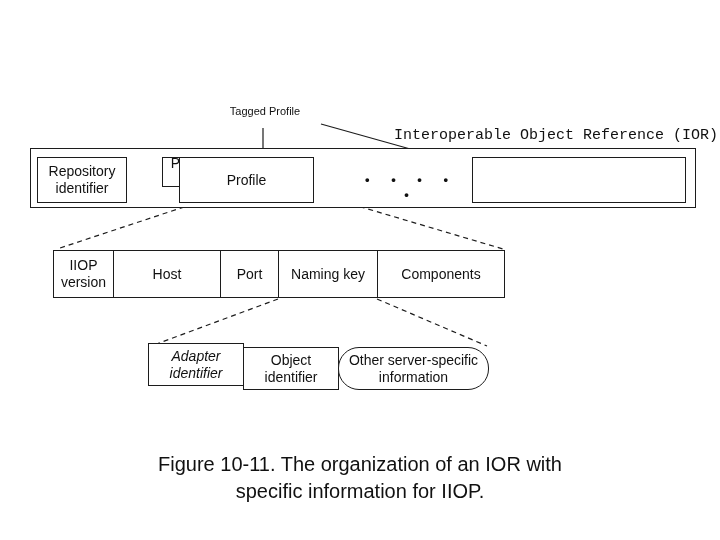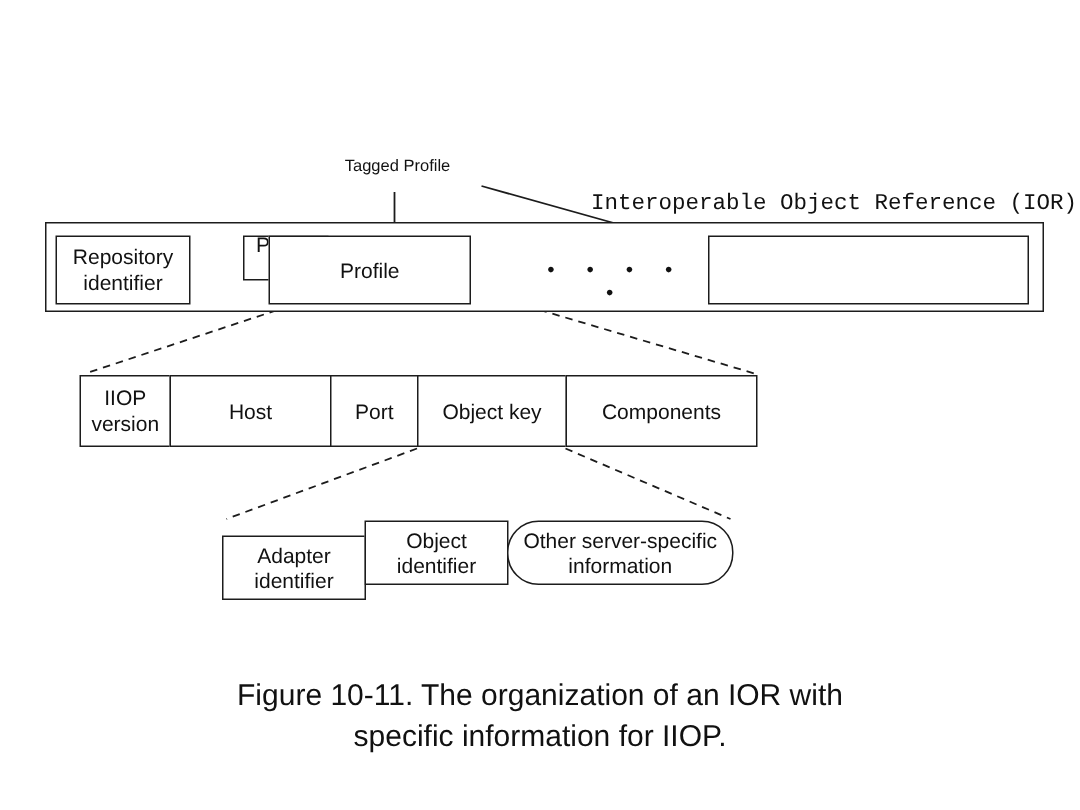--- a/index.html
+++ b/index.html
@@ -69,21 +69,21 @@
     font-size: 13px;
     font-weight: bold;
     letter-spacing: 9px;
     color: var(--text);
   }
   .b-iiop     { left: 53px;  top: 250px; width: 61px;  height: 48px; }
   .b-host     { left: 113px; top: 250px; width: 108px; height: 48px; }
   .b-port     { left: 220px; top: 250px; width: 59px;  height: 48px; }
   .b-okey     { left: 278px; top: 250px; width: 100px; height: 48px; }
   .b-comp     { left: 377px; top: 250px; width: 128px; height: 48px; }
-  .b-adapter  { left: 148px; top: 357px; width: 96px;  height: 43px; }
+  .b-adapter  { left: 148px; top: 343px; width: 96px;  height: 43px; font-style: italic; }
   .b-objid    { left: 243px; top: 347px; width: 96px;  height: 43px; }
   .b-other    { left: 338px; top: 347px; width: 151px; height: 43px; border-radius: 21px; }
   .connectors {
     position: absolute;
     left: 0; top: 0;
     width: 720px; height: 540px;
     pointer-events: none;
   }
   .connectors line { stroke: var(--line); stroke-width: 1.2; }
   .connectors line.dashed { stroke-dasharray: 5 4; }
@@ -136,21 +136,21 @@
 
     <div class="dbox b-repo">Repository identifier</div>
     <div class="dbox b-pid">Profile ID</div>
     <div class="dbox b-profile">Profile</div>
     <div class="dots">• • • • •</div>
     <div class="dbox b-empty"></div>
 
     <div class="dbox b-iiop">IIOP version</div>
     <div class="dbox b-host">Host</div>
     <div class="dbox b-port">Port</div>
-    <div class="dbox b-okey">Object key</div>
+    <div class="dbox b-okey">Naming key</div>
     <div class="dbox b-comp">Components</div>
 
     <div class="dbox b-adapter">Adapter identifier</div>
     <div class="dbox b-objid">Object identifier</div>
     <div class="dbox b-other">Other server-specific information</div>
 
   </div>
 
   <div class="caption">Figure 10-11. The organization of an IOR with
 specific information for IIOP.</div>

